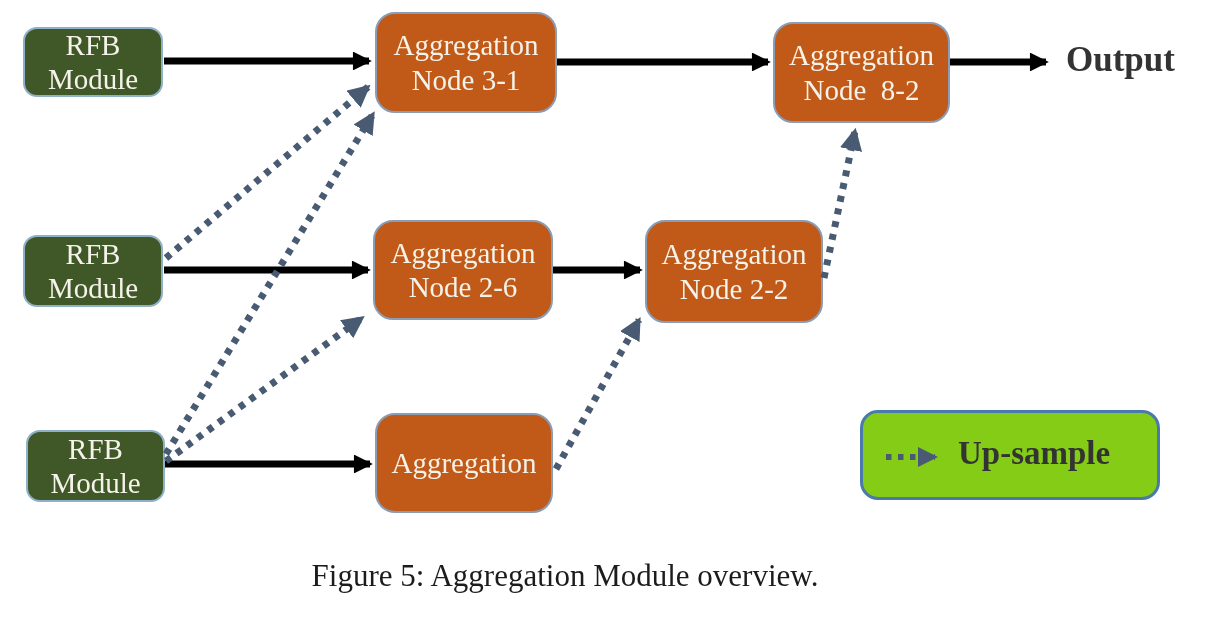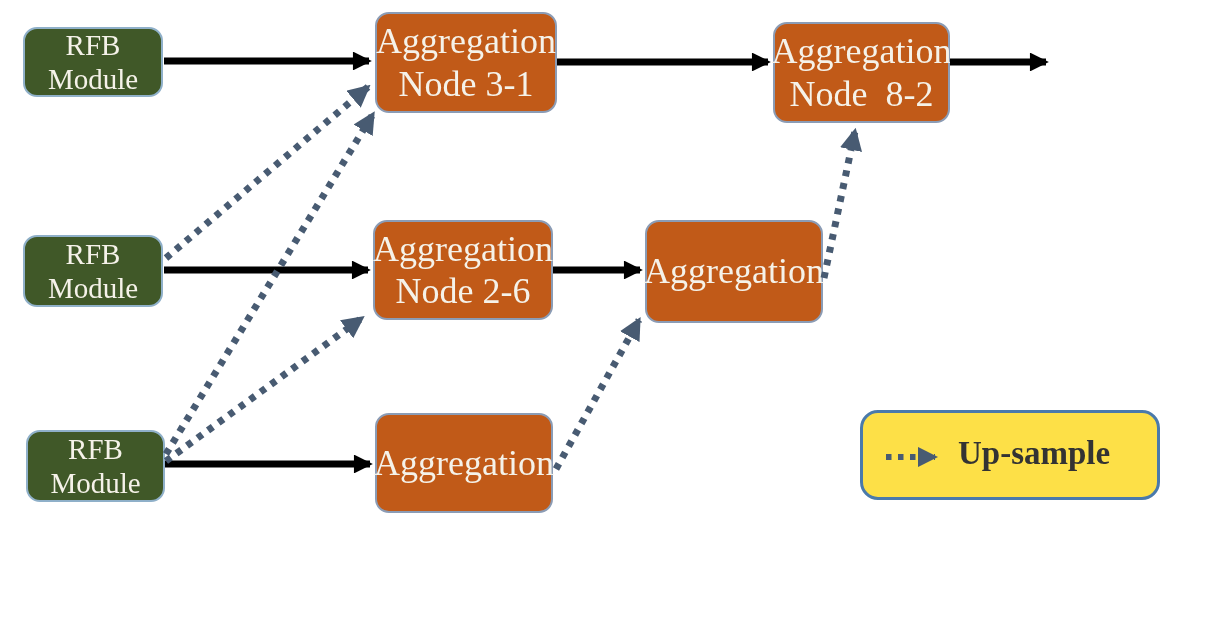--- a/index.html
+++ b/index.html
@@ -33,34 +33,34 @@
   .node span{white-space:pre;display:block;}
   .rfb{
     background:var(--rfb-fill);
     border:2px solid var(--rfb-border);
     border-radius:14px;
     font-size:29px;
   }
   .agg{
     background:var(--agg-fill);
     border:2.5px solid var(--agg-border);
-    border-radius:14px;
-    font-size:36px;
+    border-radius:20px;
+    font-size:29px;
     text-align:center;
   }
   .output-label{
     position:absolute;left:1066px;top:40px;
     font-size:35px;font-weight:bold;color:var(--text-dark);
   }
   .legend{
     position:absolute;left:860px;top:410px;width:300px;height:90px;
     border:3.5px solid var(--legend-border);
     border-radius:18px;
     box-sizing:border-box;
-    background:#fde047;
+    background:#84cc16;
   }
   .legend-label{
     position:absolute;left:95px;top:22px;
     font-size:33px;font-weight:bold;color:var(--text-dark);
     white-space:pre;
   }
   .caption{
     position:absolute;left:0;top:558px;width:1130px;
     text-align:center;
     font-size:31px;color:var(--caption-color);
@@ -104,40 +104,43 @@
     <span>Aggregation</span>
     <span>Node 2-6</span>
   </div>
 
   <div class="node agg" style="left:375px;top:413px;width:178px;height:100px;">
     <span>Aggregation</span>
   </div>
 
   <div class="node agg" style="left:645px;top:220px;width:178px;height:103px;">
     <span>Aggregation</span>
+    <span>Node 2-2</span>
   </div>
 
   <div class="node agg" style="left:773px;top:22px;width:177px;height:101px;">
     <span>Aggregation</span>
     <span>Node  8-2</span>
   </div>
 
+  <div class="output-label">Output</div>
 
   <div class="legend">
     <svg width="293" height="83">
       <defs>
         <marker id="mk-slate-sm" viewBox="0 0 10 10" refX="8.5" refY="5" markerWidth="3.4" markerHeight="3.4" orient="auto">
           <path class="mk-slate" d="M0,0 L10,5 L0,10 Z"></path>
         </marker>
       </defs>
       <line class="legend-dash" x1="23" y1="44" x2="72" y2="44" marker-end="url(#mk-slate-sm)"></line>
     </svg>
     <div class="legend-label">Up-sample</div>
   </div>
 
+  <div class="caption">Figure 5: Aggregation Module overview.</div>
 
   <svg class="arrows" width="1218" height="622" viewBox="0 0 1218 622">
     <defs>
       <marker id="mk-black" viewBox="0 0 10 10" refX="8.5" refY="5" markerWidth="3" markerHeight="2.7" orient="auto">
         <path class="mk-black" d="M0,0 L10,5 L0,10 Z"></path>
       </marker>
       <marker id="mk-slate" viewBox="0 0 10 10" refX="8.5" refY="5" markerWidth="3.2" markerHeight="3.2" orient="auto">
         <path class="mk-slate" d="M0,0 L10,5 L0,10 Z"></path>
       </marker>
     </defs>

